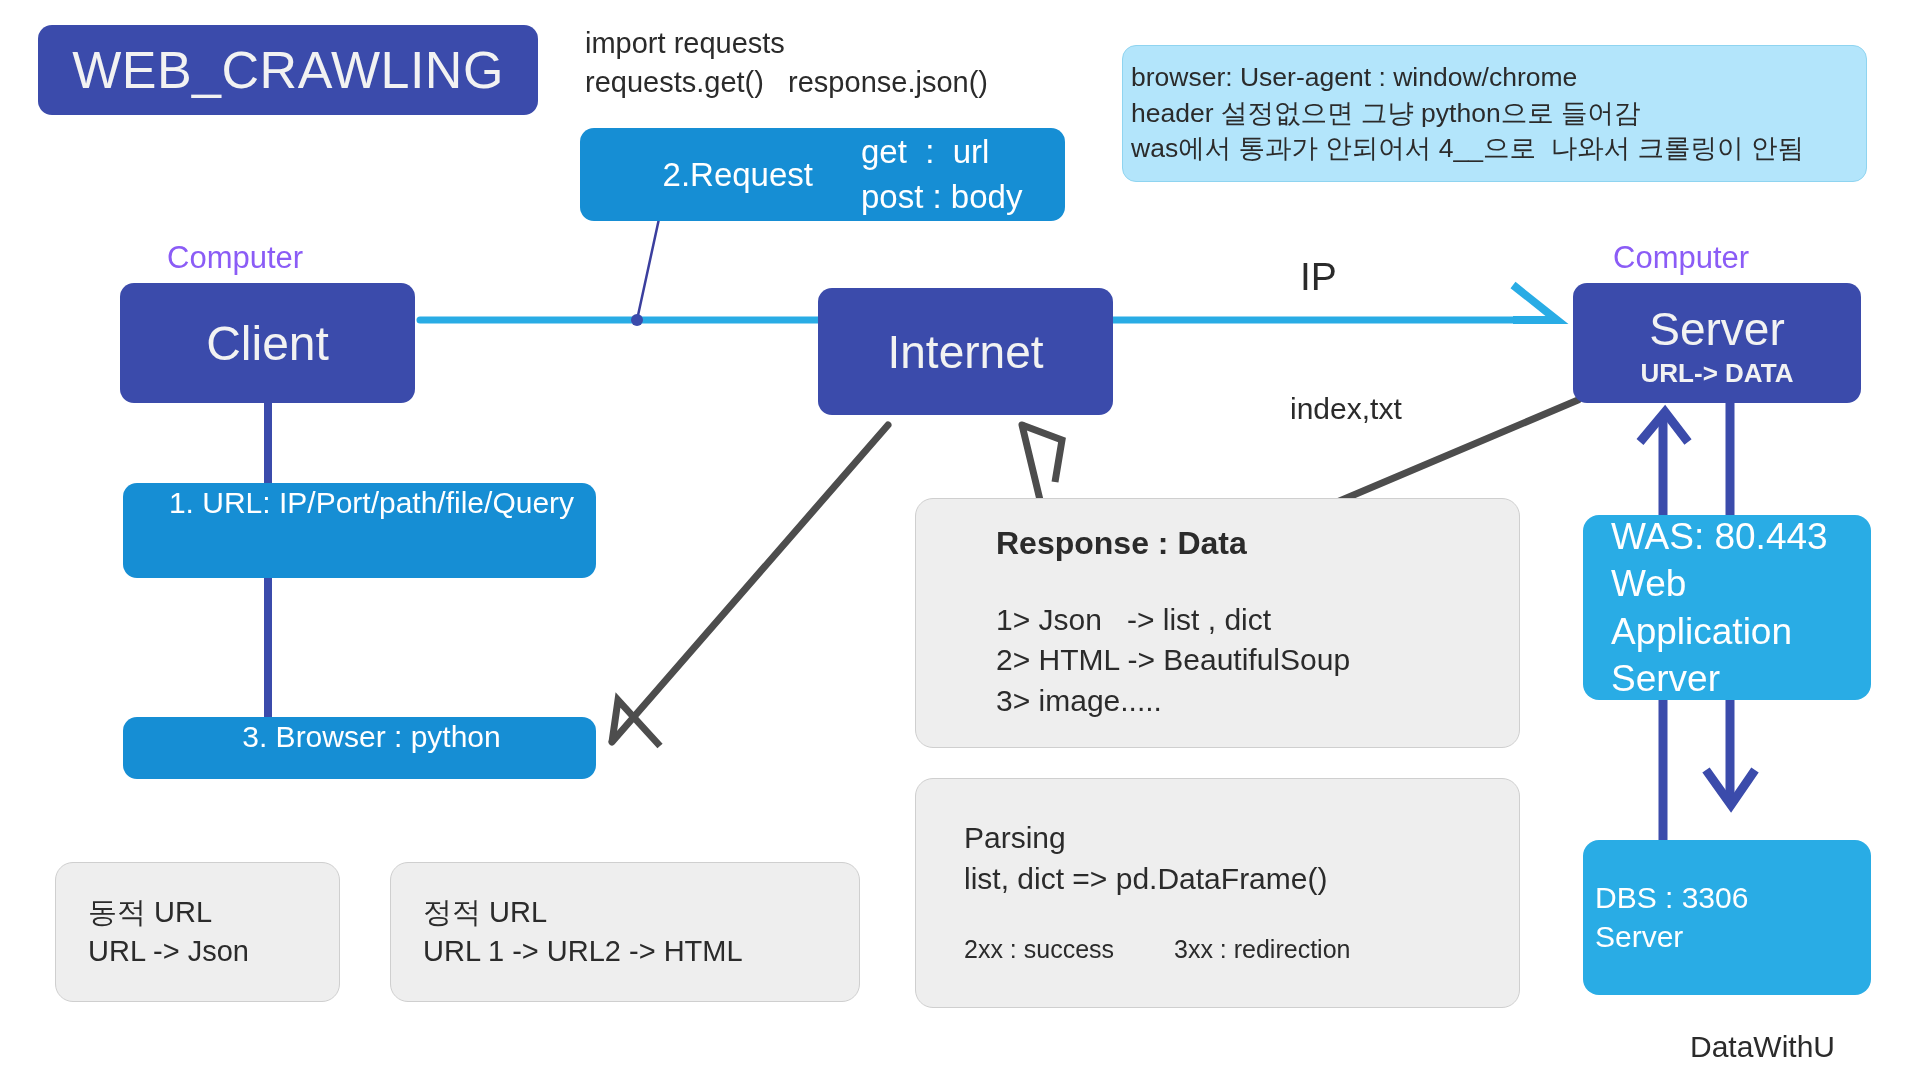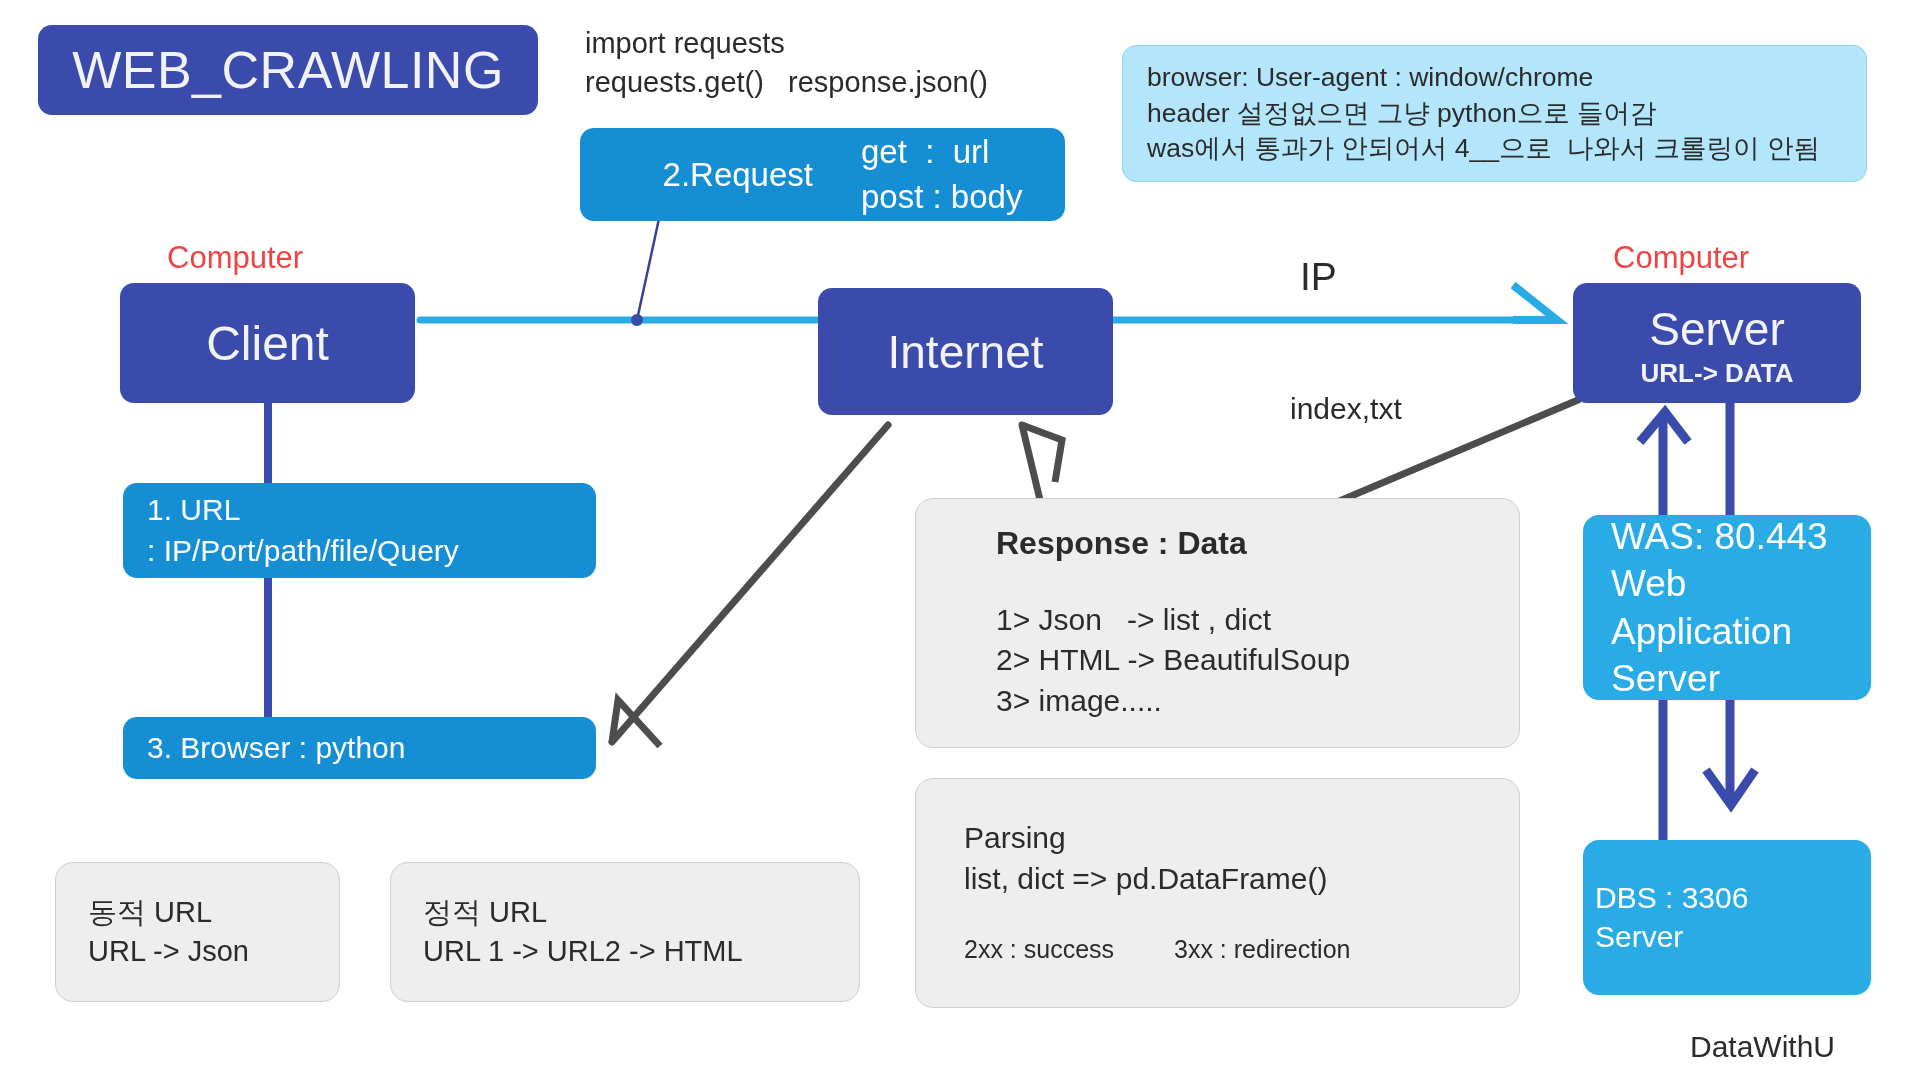--- a/index.html
+++ b/index.html
@@ -29,21 +29,21 @@
     flex-direction: column;
     align-items: center;
     justify-content: center;
     text-align: center;
   }
   .box-blue {
     background: #168ed4;
     color: #ffffff;
     border-radius: 14px;
     display: flex;
-    flex-direction: column;
+    flex-direction: row;
     justify-content: center;
   }
   .box-lightblue {
     background: #29ace5;
     color: #ffffff;
     border-radius: 16px;
     display: flex;
     flex-direction: column;
     justify-content: center;
   }
@@ -82,25 +82,25 @@
   #request-box {
     left: 580px; top: 128px; width: 485px; height: 93px;
     flex-direction: row; align-items: center;
   }
   #request-label { font-size: 33px; margin-left: 40px; }
   #request-methods { font-size: 33px; margin-left: 48px; line-height: 1.3; }
 
   
   #browser-note {
     left: 1122px; top: 45px; width: 745px; height: 137px;
-    font-size: 26.5px; padding: 10px 24px; line-height: 1.55;
-  }
-
-  
-  .computer-label { font-size: 31px; color: #ef4444; }
+    font-size: 26.5px; padding: 10px 8px; line-height: 1.55;
+  }
+
+  
+  .computer-label { font-size: 31px; color: #8b5cf6; }
   #computer-left { left: 167px; top: 240px; }
   #computer-right { left: 1613px; top: 240px; }
 
   
   #client-box { left: 120px; top: 283px; width: 295px; height: 120px; }
   #client-title { font-size: 48px; }
 
   #internet-box { left: 818px; top: 288px; width: 295px; height: 127px; }
   #internet-title { font-size: 46px; }
 

